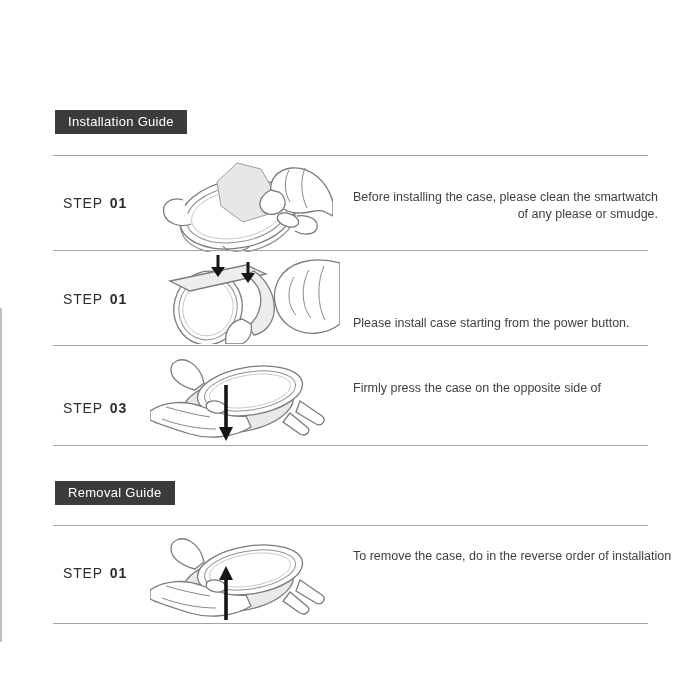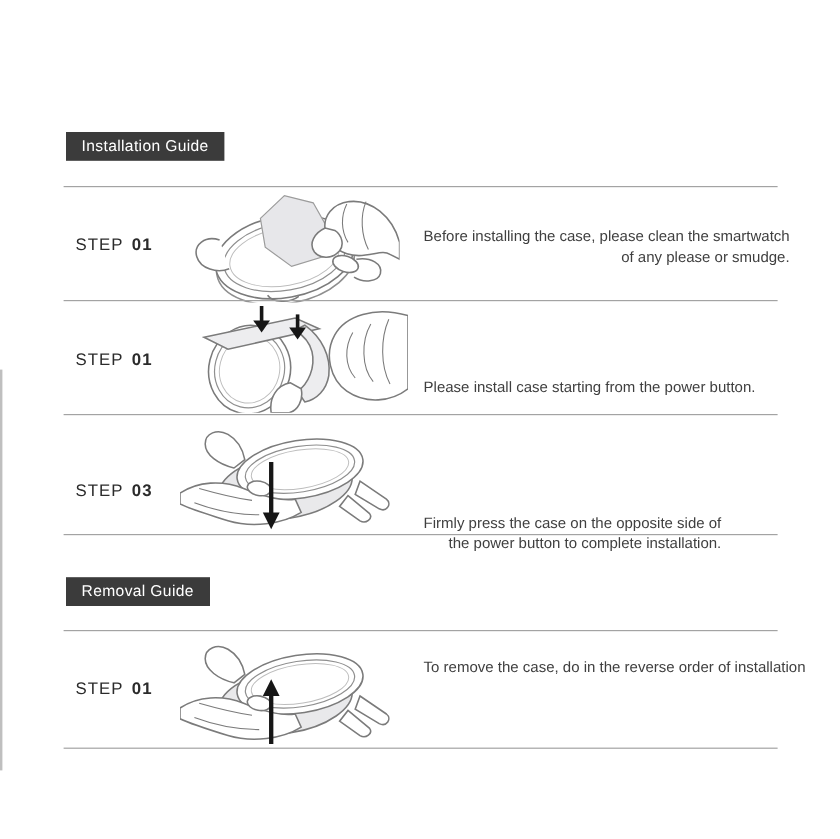--- a/index.html
+++ b/index.html
@@ -138,23 +138,22 @@
         <path d="M 12,70 C 28,76 48,80 66,80" fill="none" stroke-width="0.9"></path>
         <ellipse cx="66" cy="58" rx="10" ry="6" transform="rotate(10 66 58)" fill="#ffffff"></ellipse>
       </g>
       <g fill="#161616">
         <rect x="74.2" y="36" width="3.6" height="44"></rect>
         <polygon points="69,78 83,78 76,92"></polygon>
       </g>
     </svg>
   </div>
 
-  <div class="step-text" style="top:380px;margin-top:48px;">
+  <div class="step-text" style="top:380px;">
     <div>Firmly press the case on the opposite side of</div>
-    <div>the power button to complete installation.</div>
   </div>
 
   <div class="divider" style="top:445px;"></div>
 
   <div class="badge" style="top:481px;">
     <span>Removal Guide</span>
   </div>
 
   <div class="divider" style="top:525px;"></div>
 

